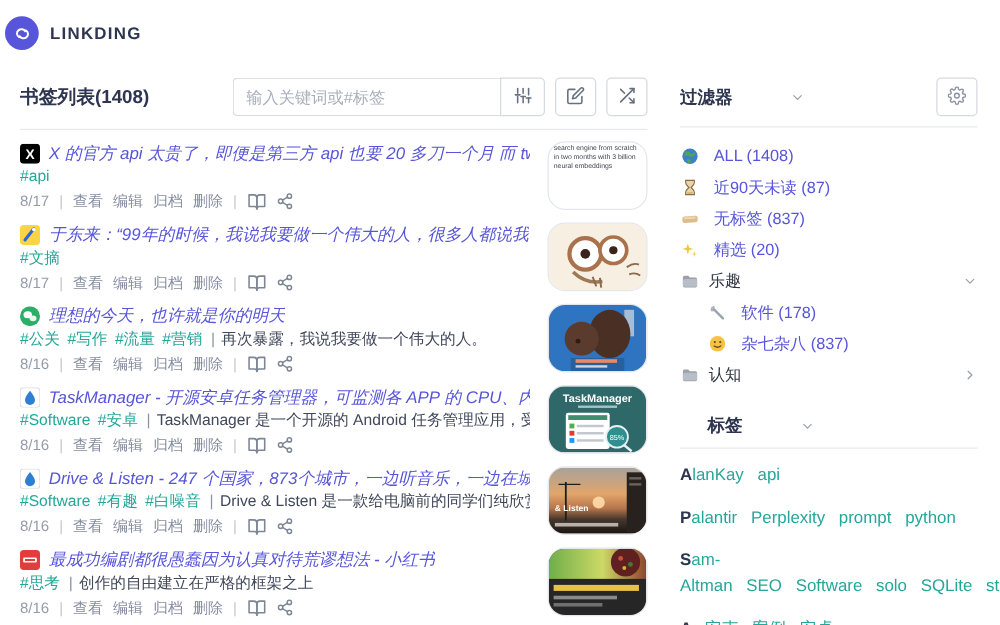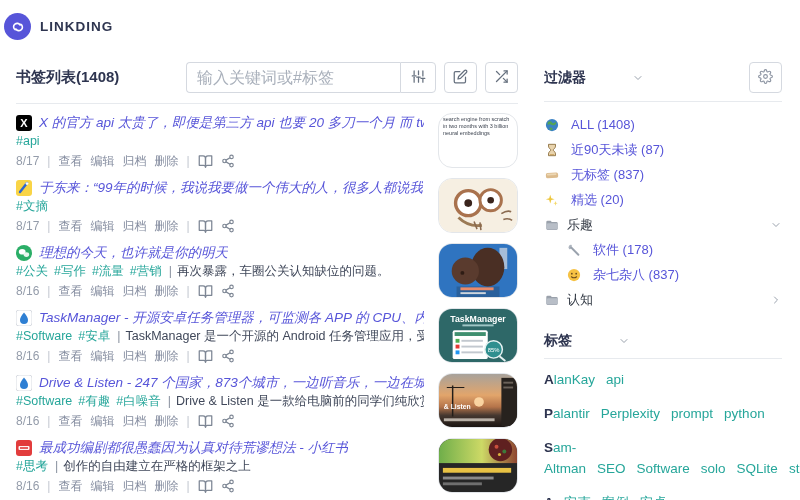--- a/index.html
+++ b/index.html
@@ -20,21 +20,21 @@
 
   
   .main { display: flex; padding: 0 18px 0 16px; gap: 26px; }
   .content { flex: 1; min-width: 0; }
   aside { width: 238px; flex-shrink: 0; }
 
   
   .toolbar { display: flex; align-items: center; margin-top: 16px; }
   .page-title { font-size: 15px; font-weight: bold; color: #2e3550; }
   .search-group { display: flex; margin-left: auto; }
-  .search-group input { width: 214px; height: 31px; border: 1px solid #d5d9e0; border-right: none; border-radius: 4px 0 0 4px; padding: 0 10px; font-size: 16px; font-family: inherit; color: #303742; outline: none; }
+  .search-group input { width: 214px; height: 31px; border: 1px solid #d5d9e0; border-right: none; border-radius: 4px 0 0 4px; padding: 0 10px; font-size: 13px; font-family: inherit; color: #303742; outline: none; }
   .search-group input::placeholder { color: #a9b0bb; }
   .addon-btn { width: 36px; height: 31px; border: 1px solid #d5d9e0; border-radius: 0 4px 4px 0; background: #fff; display: inline-flex; align-items: center; justify-content: center; cursor: pointer; }
   .icon-btn { width: 33px; height: 31px; border: 1px solid #d5d9e0; border-radius: 4px; background: #fff; display: inline-flex; align-items: center; justify-content: center; cursor: pointer; }
   .toolbar .icon-btn { margin-left: 8px; }
   .stroke-ic { stroke: #66707e; fill: none; stroke-width: 2; stroke-linecap: round; stroke-linejoin: round; }
   hr.divider { border: none; border-top: 1px solid #e7eaee; margin: 10px 0 9px 0; }
 
   
   .bm { display: flex; gap: 14px; margin-bottom: 7px; min-height: 55px; }
   .bm-main { flex: 1; min-width: 0; }
@@ -232,21 +232,21 @@
               <div class="bm-title-row">
                 <span class="favicon">
                   <svg width="16" height="16" viewBox="0 0 16 16">
                     <circle cx="8" cy="8" r="8" fill="#2bae67"></circle>
                     <ellipse cx="6.2" cy="6.8" rx="3.4" ry="2.8" fill="#fff"></ellipse>
                     <ellipse cx="10.4" cy="9.6" rx="2.8" ry="2.3" fill="#e8f7ee"></ellipse>
                   </svg>
                 </span>
                 <a class="bm-title">理想的今天，也许就是你的明天</a>
               </div>
-              <div class="bm-tags-row"><a class="tag-link">#公关</a><a class="tag-link">#写作</a><a class="tag-link">#流量</a><a class="tag-link">#营销</a><span class="tagsep">|</span><span class="bm-desc">再次暴露，车圈公关认知缺位的问题。</span></div>
+              <div class="bm-tags-row"><a class="tag-link">#公关</a><a class="tag-link">#写作</a><a class="tag-link">#流量</a><a class="tag-link">#营销</a><span class="tagsep">|</span><span class="bm-desc">再次暴露，我说我要做一个伟大的人。</span></div>
               <div class="bm-meta">
                 <span>8/16</span>
                 <span class="meta-sep">|</span>
                 <a>查看</a>
                 <a>编辑</a>
                 <a>归档</a>
                 <a>删除</a>
                 <span class="meta-sep">|</span>
                 <span class="meta-ic">
                   <svg width="15" height="15" viewBox="0 0 24 24" fill="none" stroke-width="2" stroke-linecap="round" stroke-linejoin="round" stroke="#7d8694">
@@ -569,21 +569,21 @@
               <span>认知</span>
             </span>
             <span class="row-chevron">
               <svg width="12" height="12" viewBox="0 0 24 24" fill="none" stroke="#9aa2ad" stroke-width="2" stroke-linecap="round" stroke-linejoin="round">
                 <polyline points="9 6 15 12 9 18"></polyline>
               </svg>
             </span>
           </div>
         </div>
 
-      <div class="side-head" style="margin-top:20px;">
+      <div class="side-head" style="margin-top:20px;margin-left:22px;">
         <span class="side-title">标签</span>
         <span class="collapse-ic">
             <svg class="stroke-ic" width="12" height="12" viewBox="0 0 24 24" style="stroke:#9aa2ad">
               <polyline points="6 9 12 15 18 9"></polyline>
             </svg>
           </span>
       </div>
       <hr class="divider">
       <div id="tag-groups" class="tag-groups">
           <div class="tag-group"><a><b>A</b>lanKay</a><a>api</a></div>

